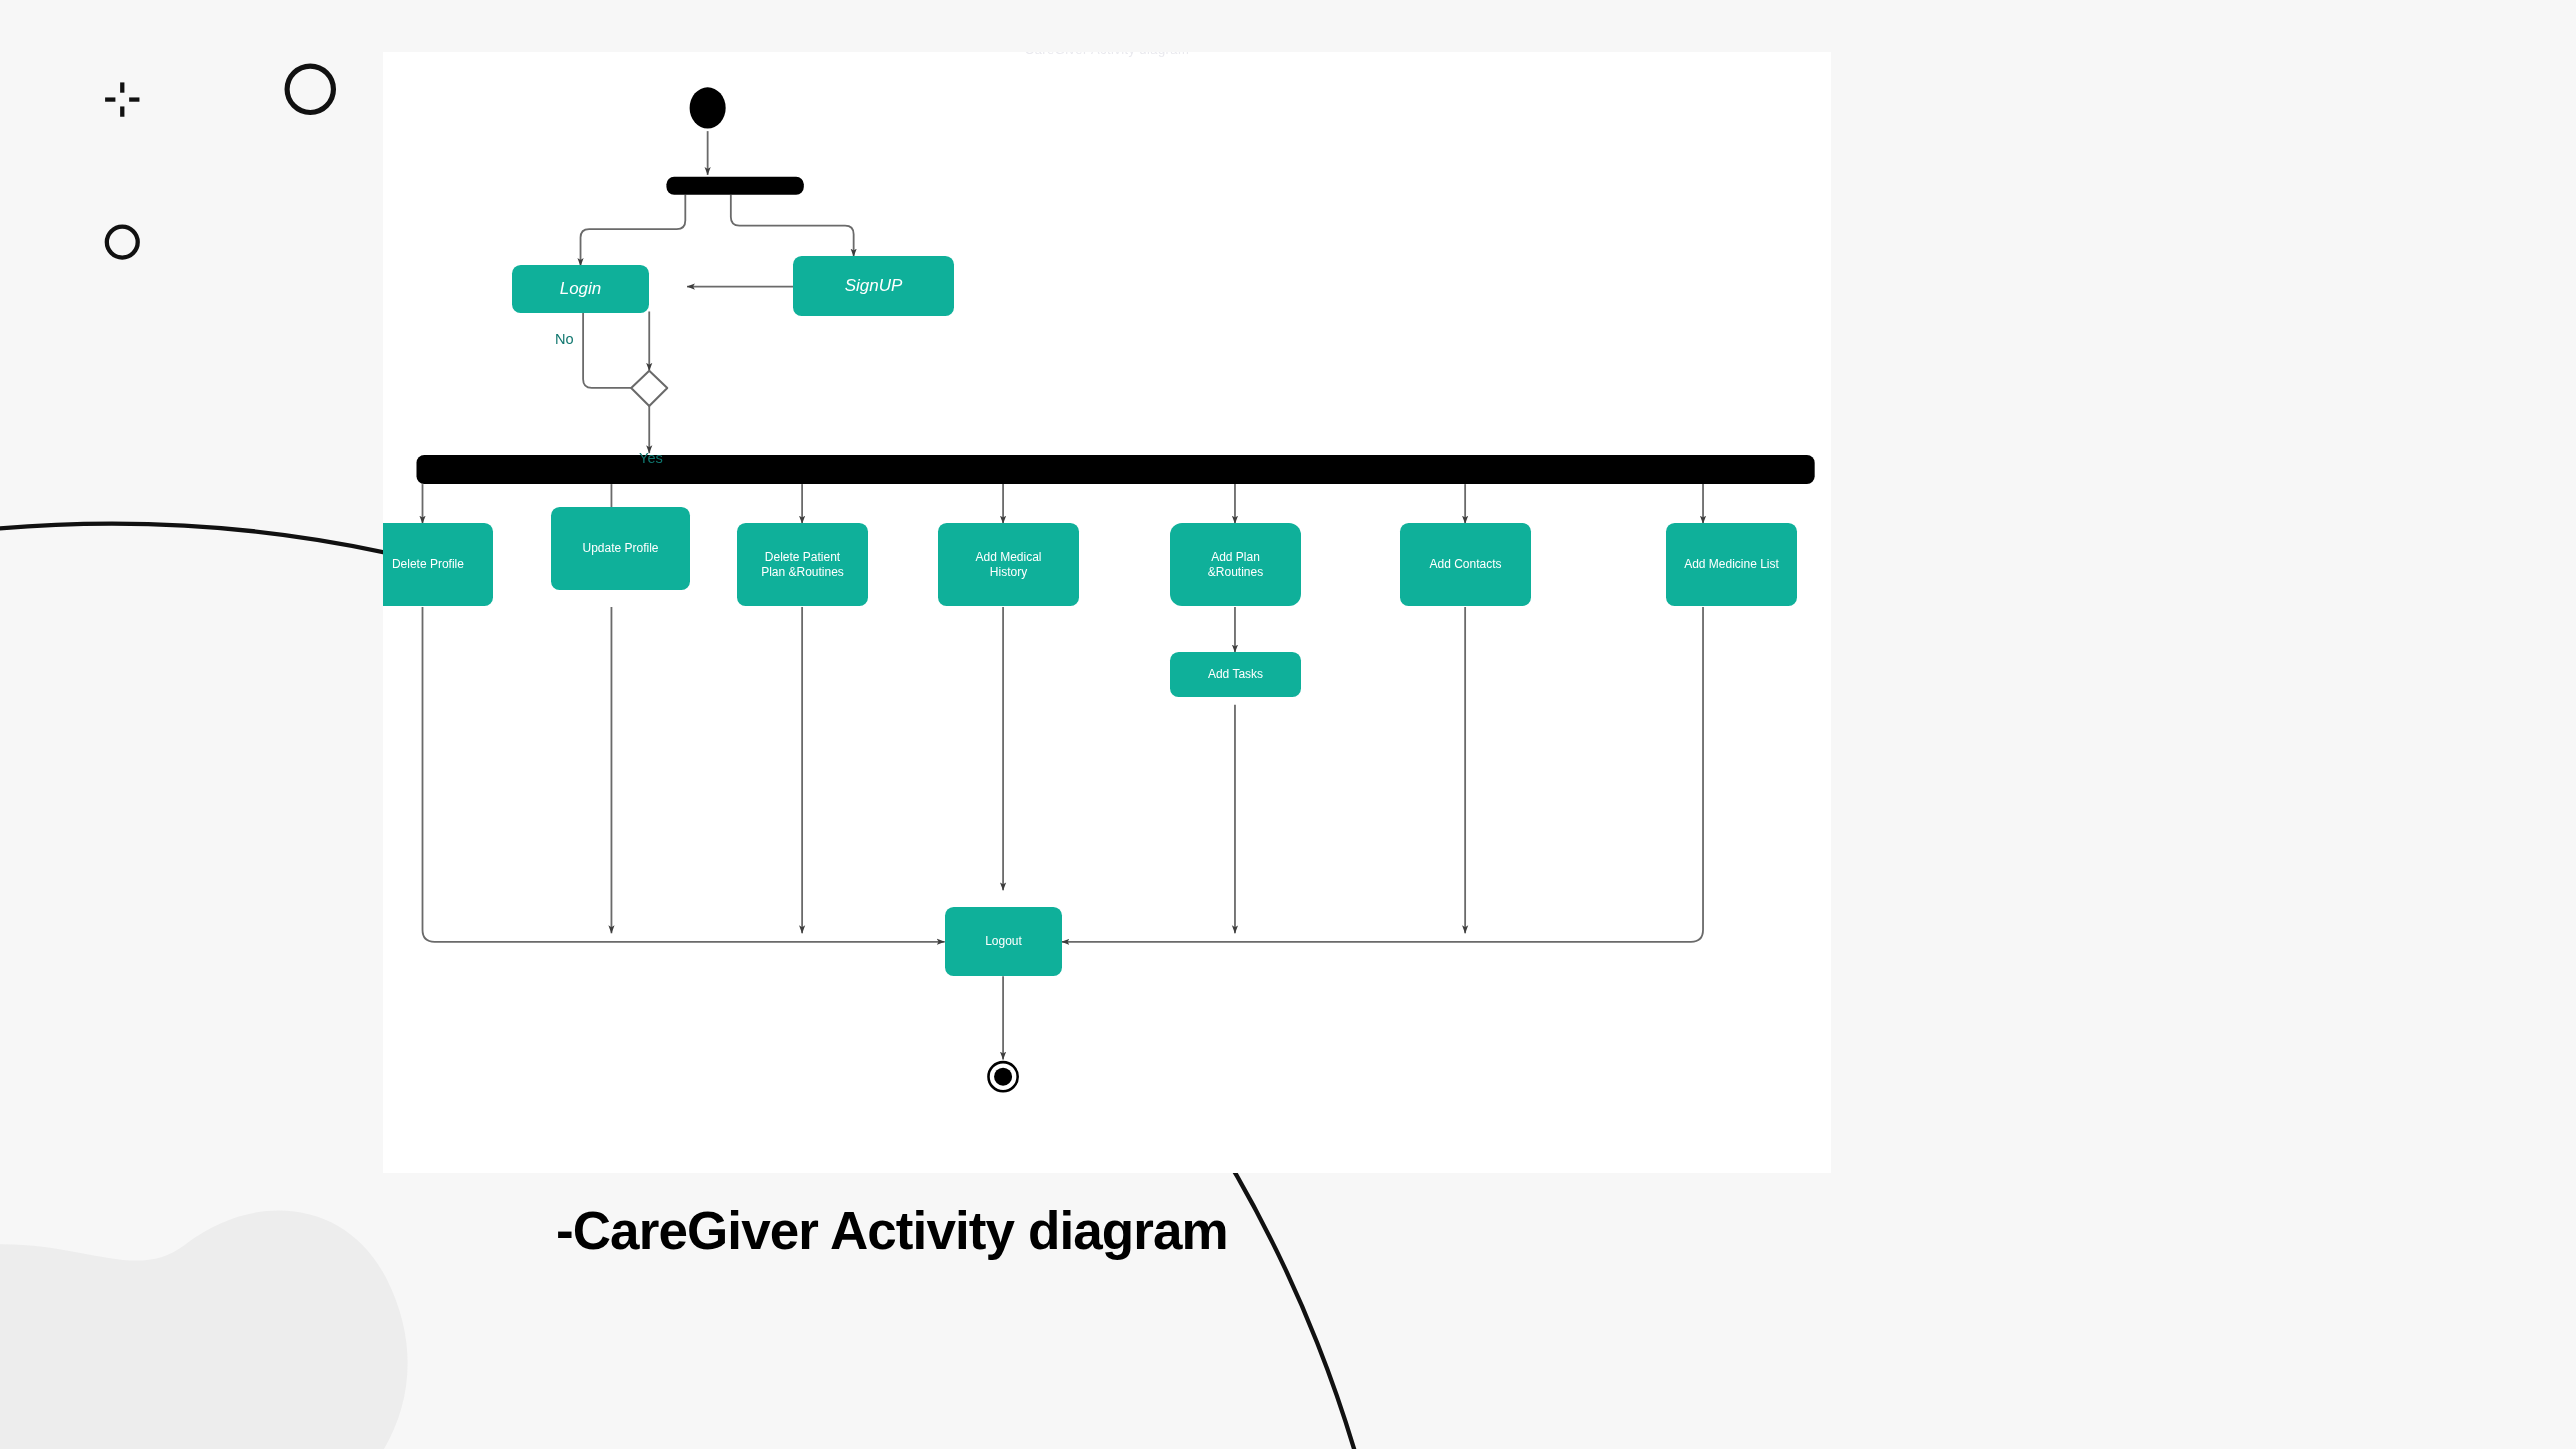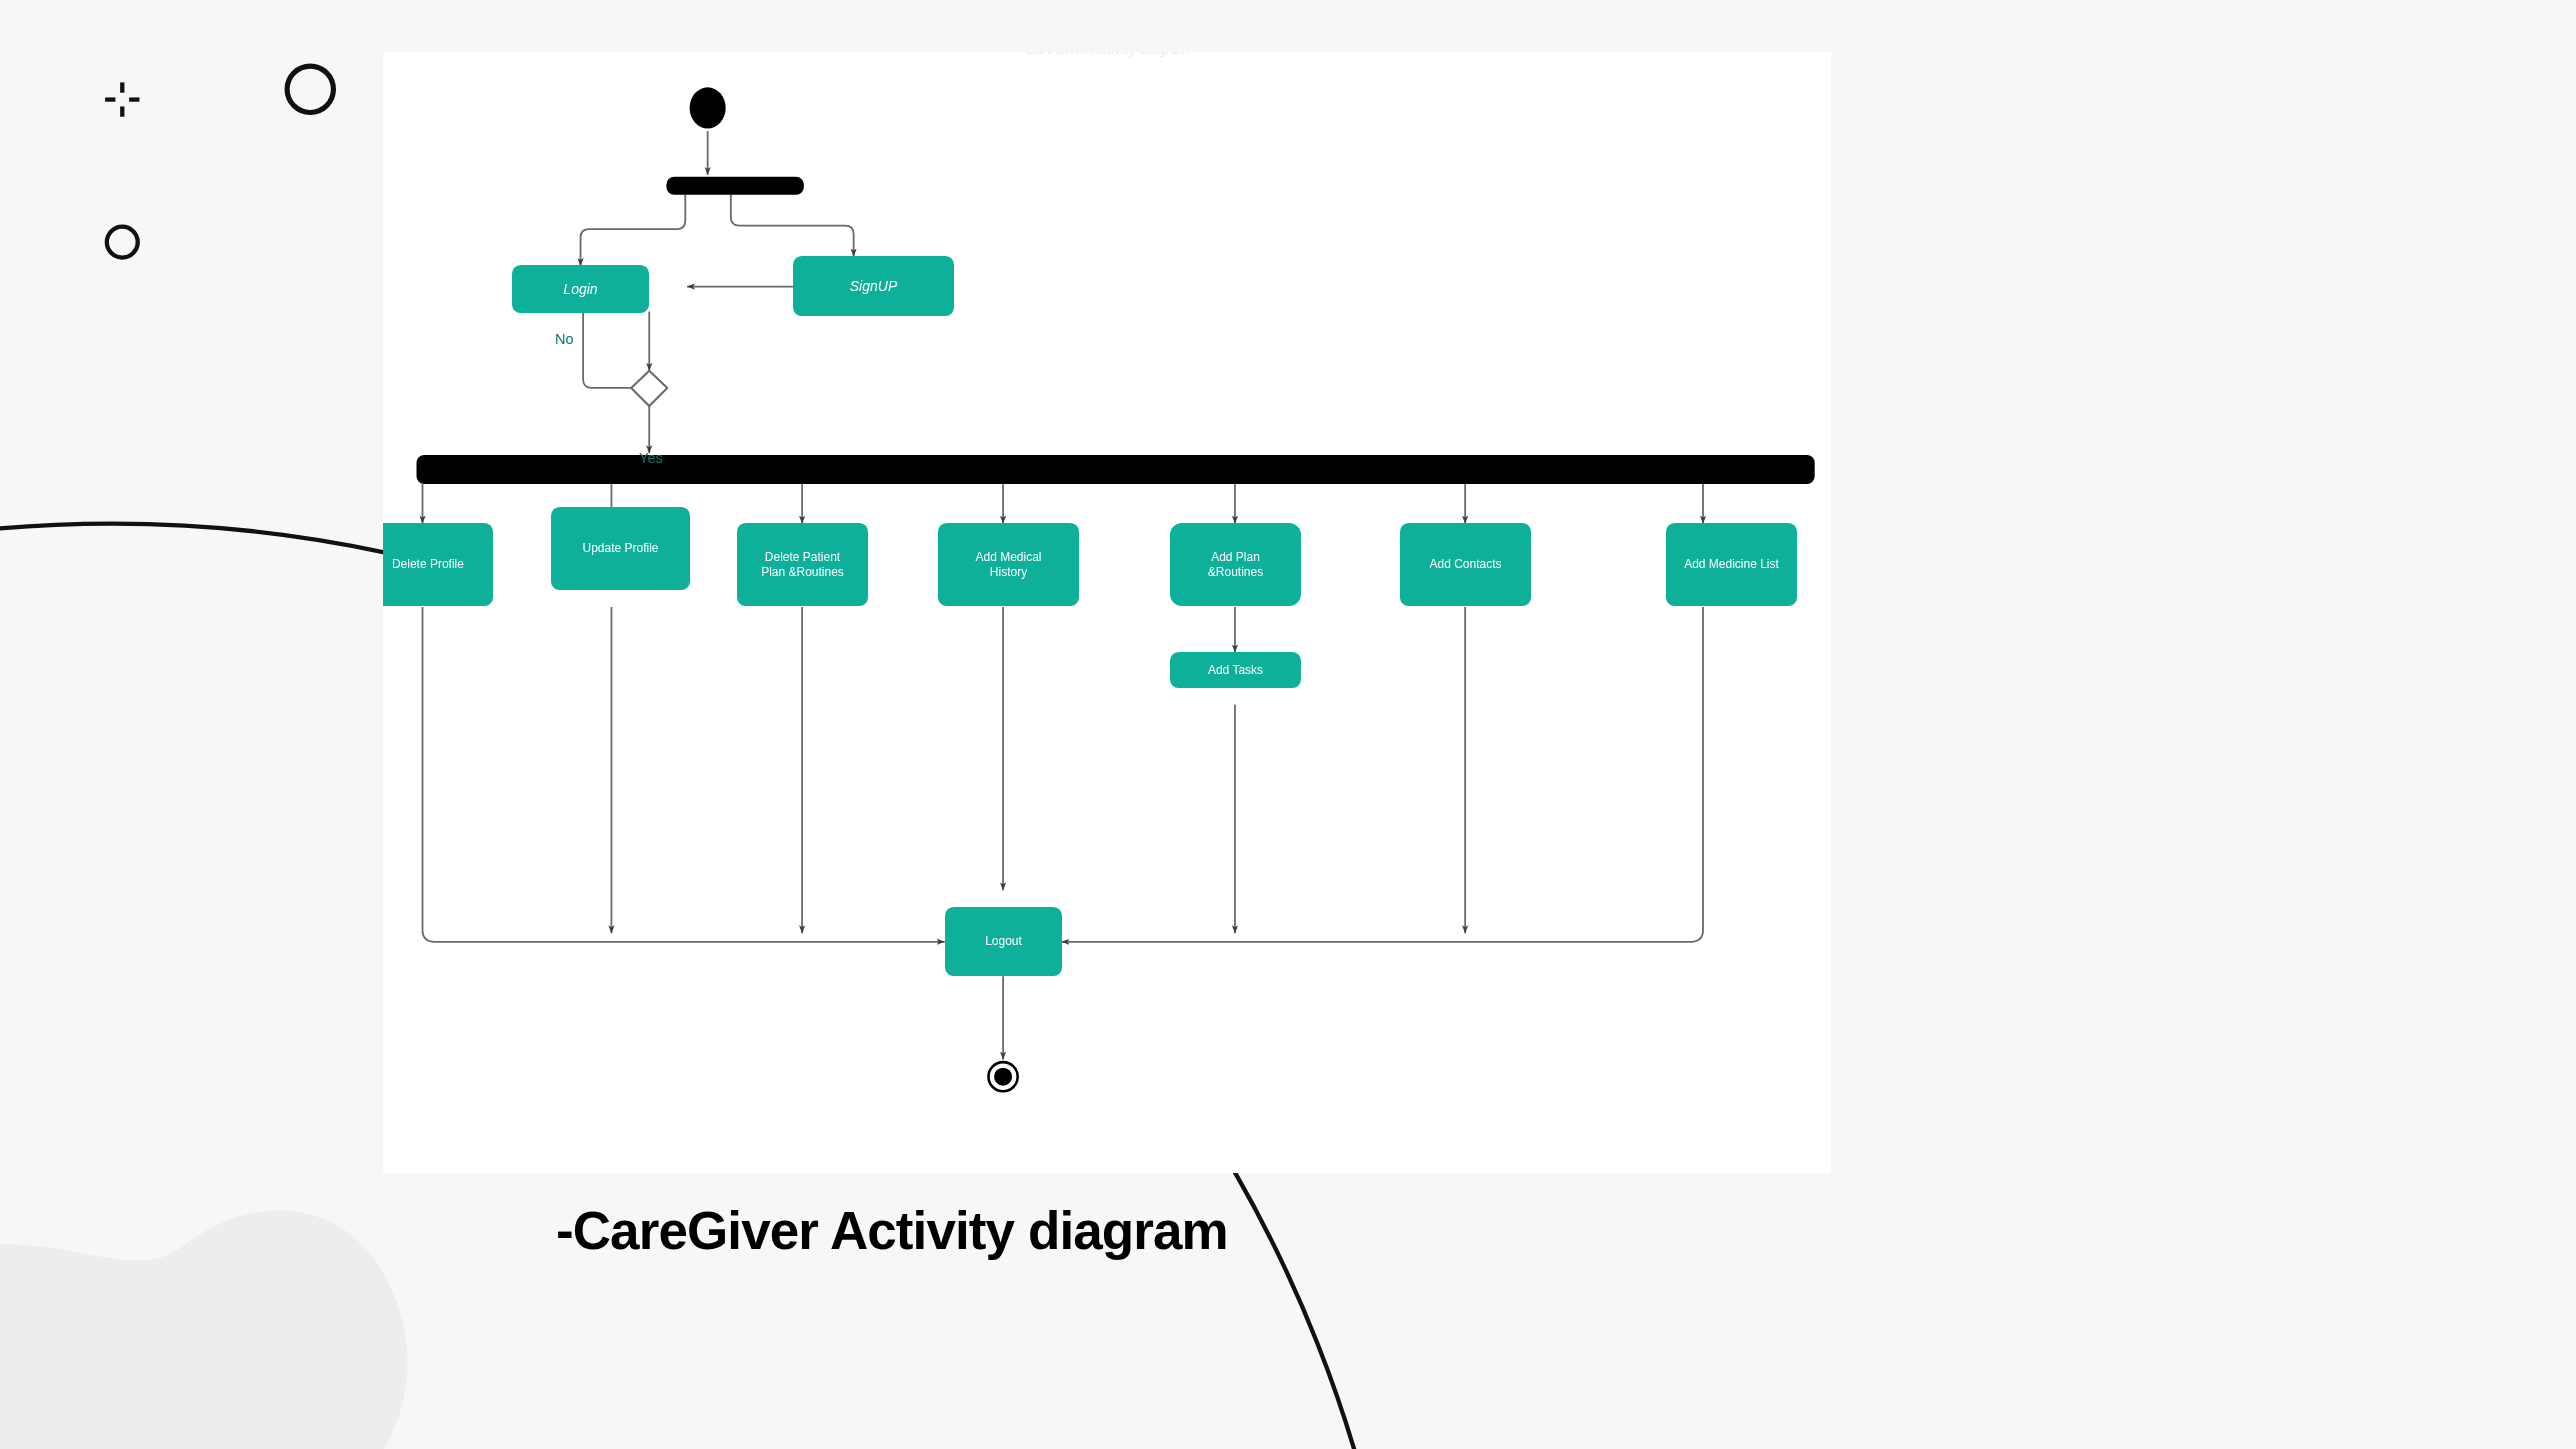--- a/index.html
+++ b/index.html
@@ -39,21 +39,21 @@
     background:#0fb09a;
     border-radius:8.6px;
     color:#ffffff;
     display:flex;align-items:center;justify-content:center;
     text-align:center;
     line-height:1.18;
     white-space:pre-line;
     font-family:"Liberation Sans", sans-serif;
   }
   .node.small{font-size:12px;}
-  .node.italic{font-style:italic;font-size:14px;}
+  .node.italic{font-style:italic;font-size:17px;}
 
   
   .elabel{
     position:absolute;
     font-size:14.6px;color:#0f766e;
     font-family:"Liberation Sans", sans-serif;
     white-space:nowrap;
   }
 
   
@@ -172,20 +172,20 @@
   <div class="node small" style="left:555px;top:471px;width:141px;height:83px;">Add Medical
 History</div>
 
   <div class="node small" style="left:787px;top:471px;width:131px;height:83px;border-radius:12px;">Add Plan
 &amp;Routines</div>
 
   <div class="node small" style="left:1017px;top:471px;width:131px;height:83px;">Add Contacts</div>
 
   <div class="node small" style="left:1255px;top:471px;width:131px;height:83px;margin-left:28px;">Add Medicine List</div>
 
-  <div class="node small" style="left:787px;top:600px;width:131px;height:36px;">Add Tasks</div>
+  <div class="node small" style="left:787px;top:600px;width:131px;height:45px;">Add Tasks</div>
 
   <div class="node small" style="left:562px;top:855px;width:117px;height:69px;">Logout</div>
 
 </div>
 
 <div id="caption">-CareGiver Activity diagram</div>
 
 
 </body></html>

